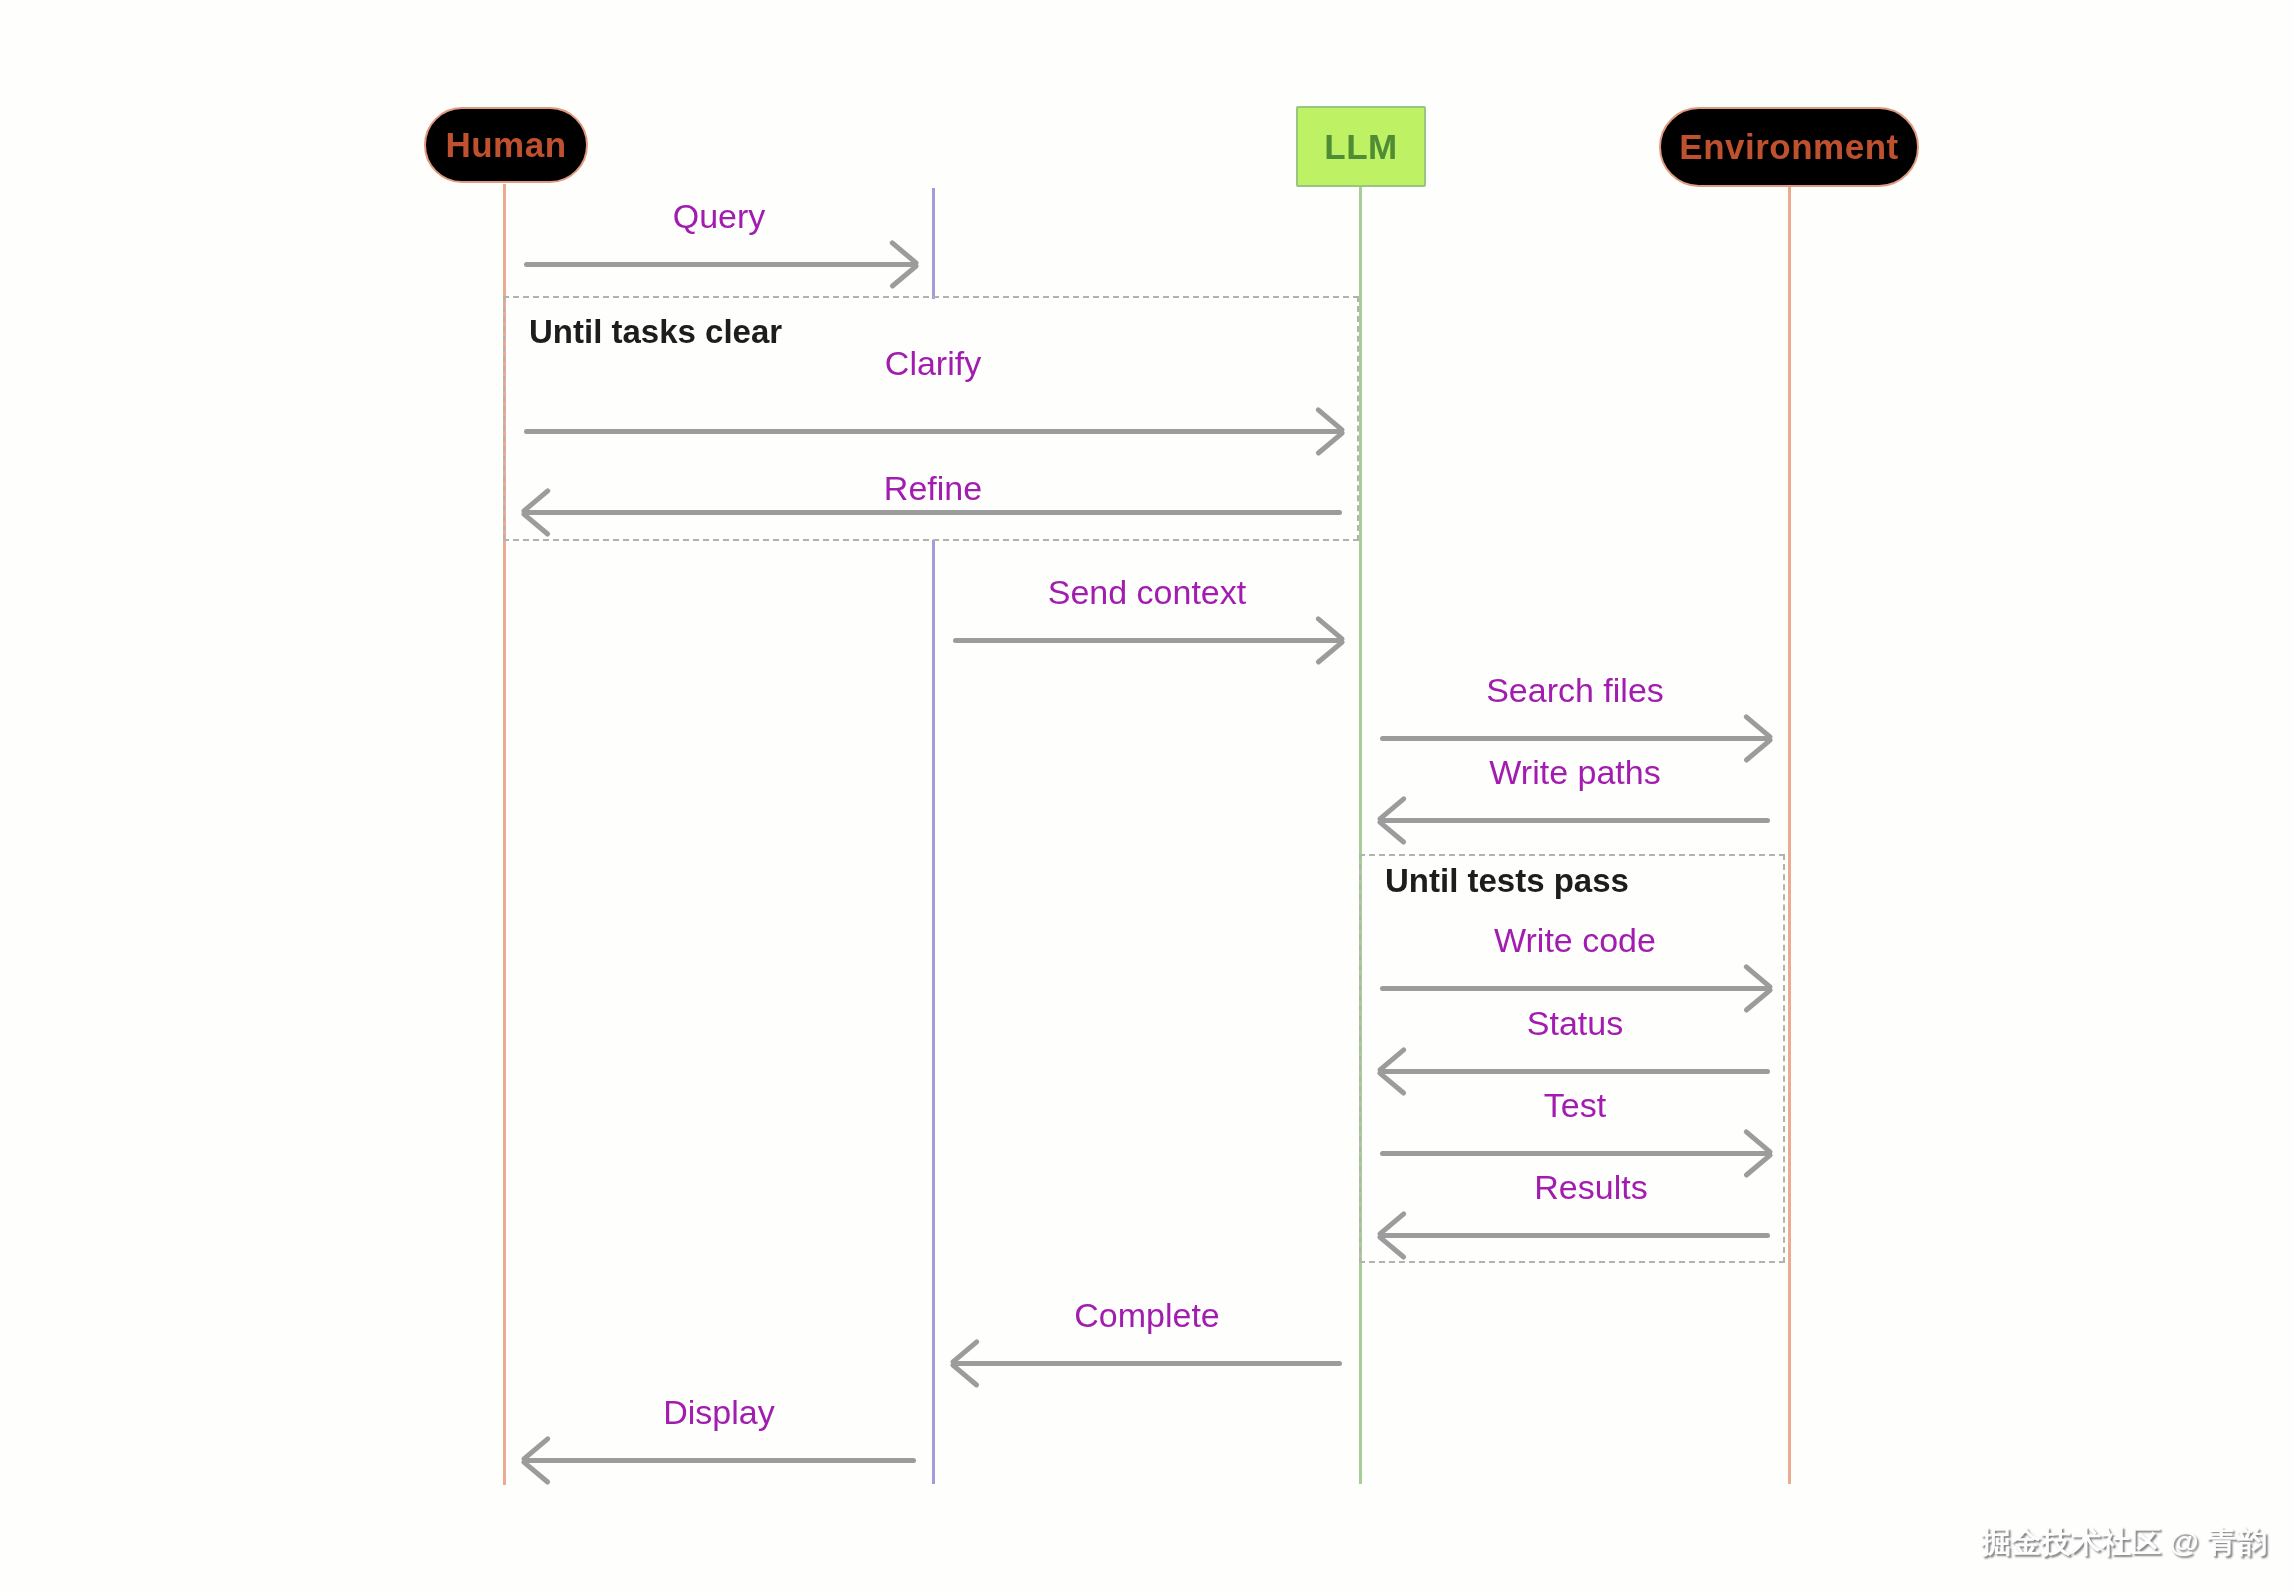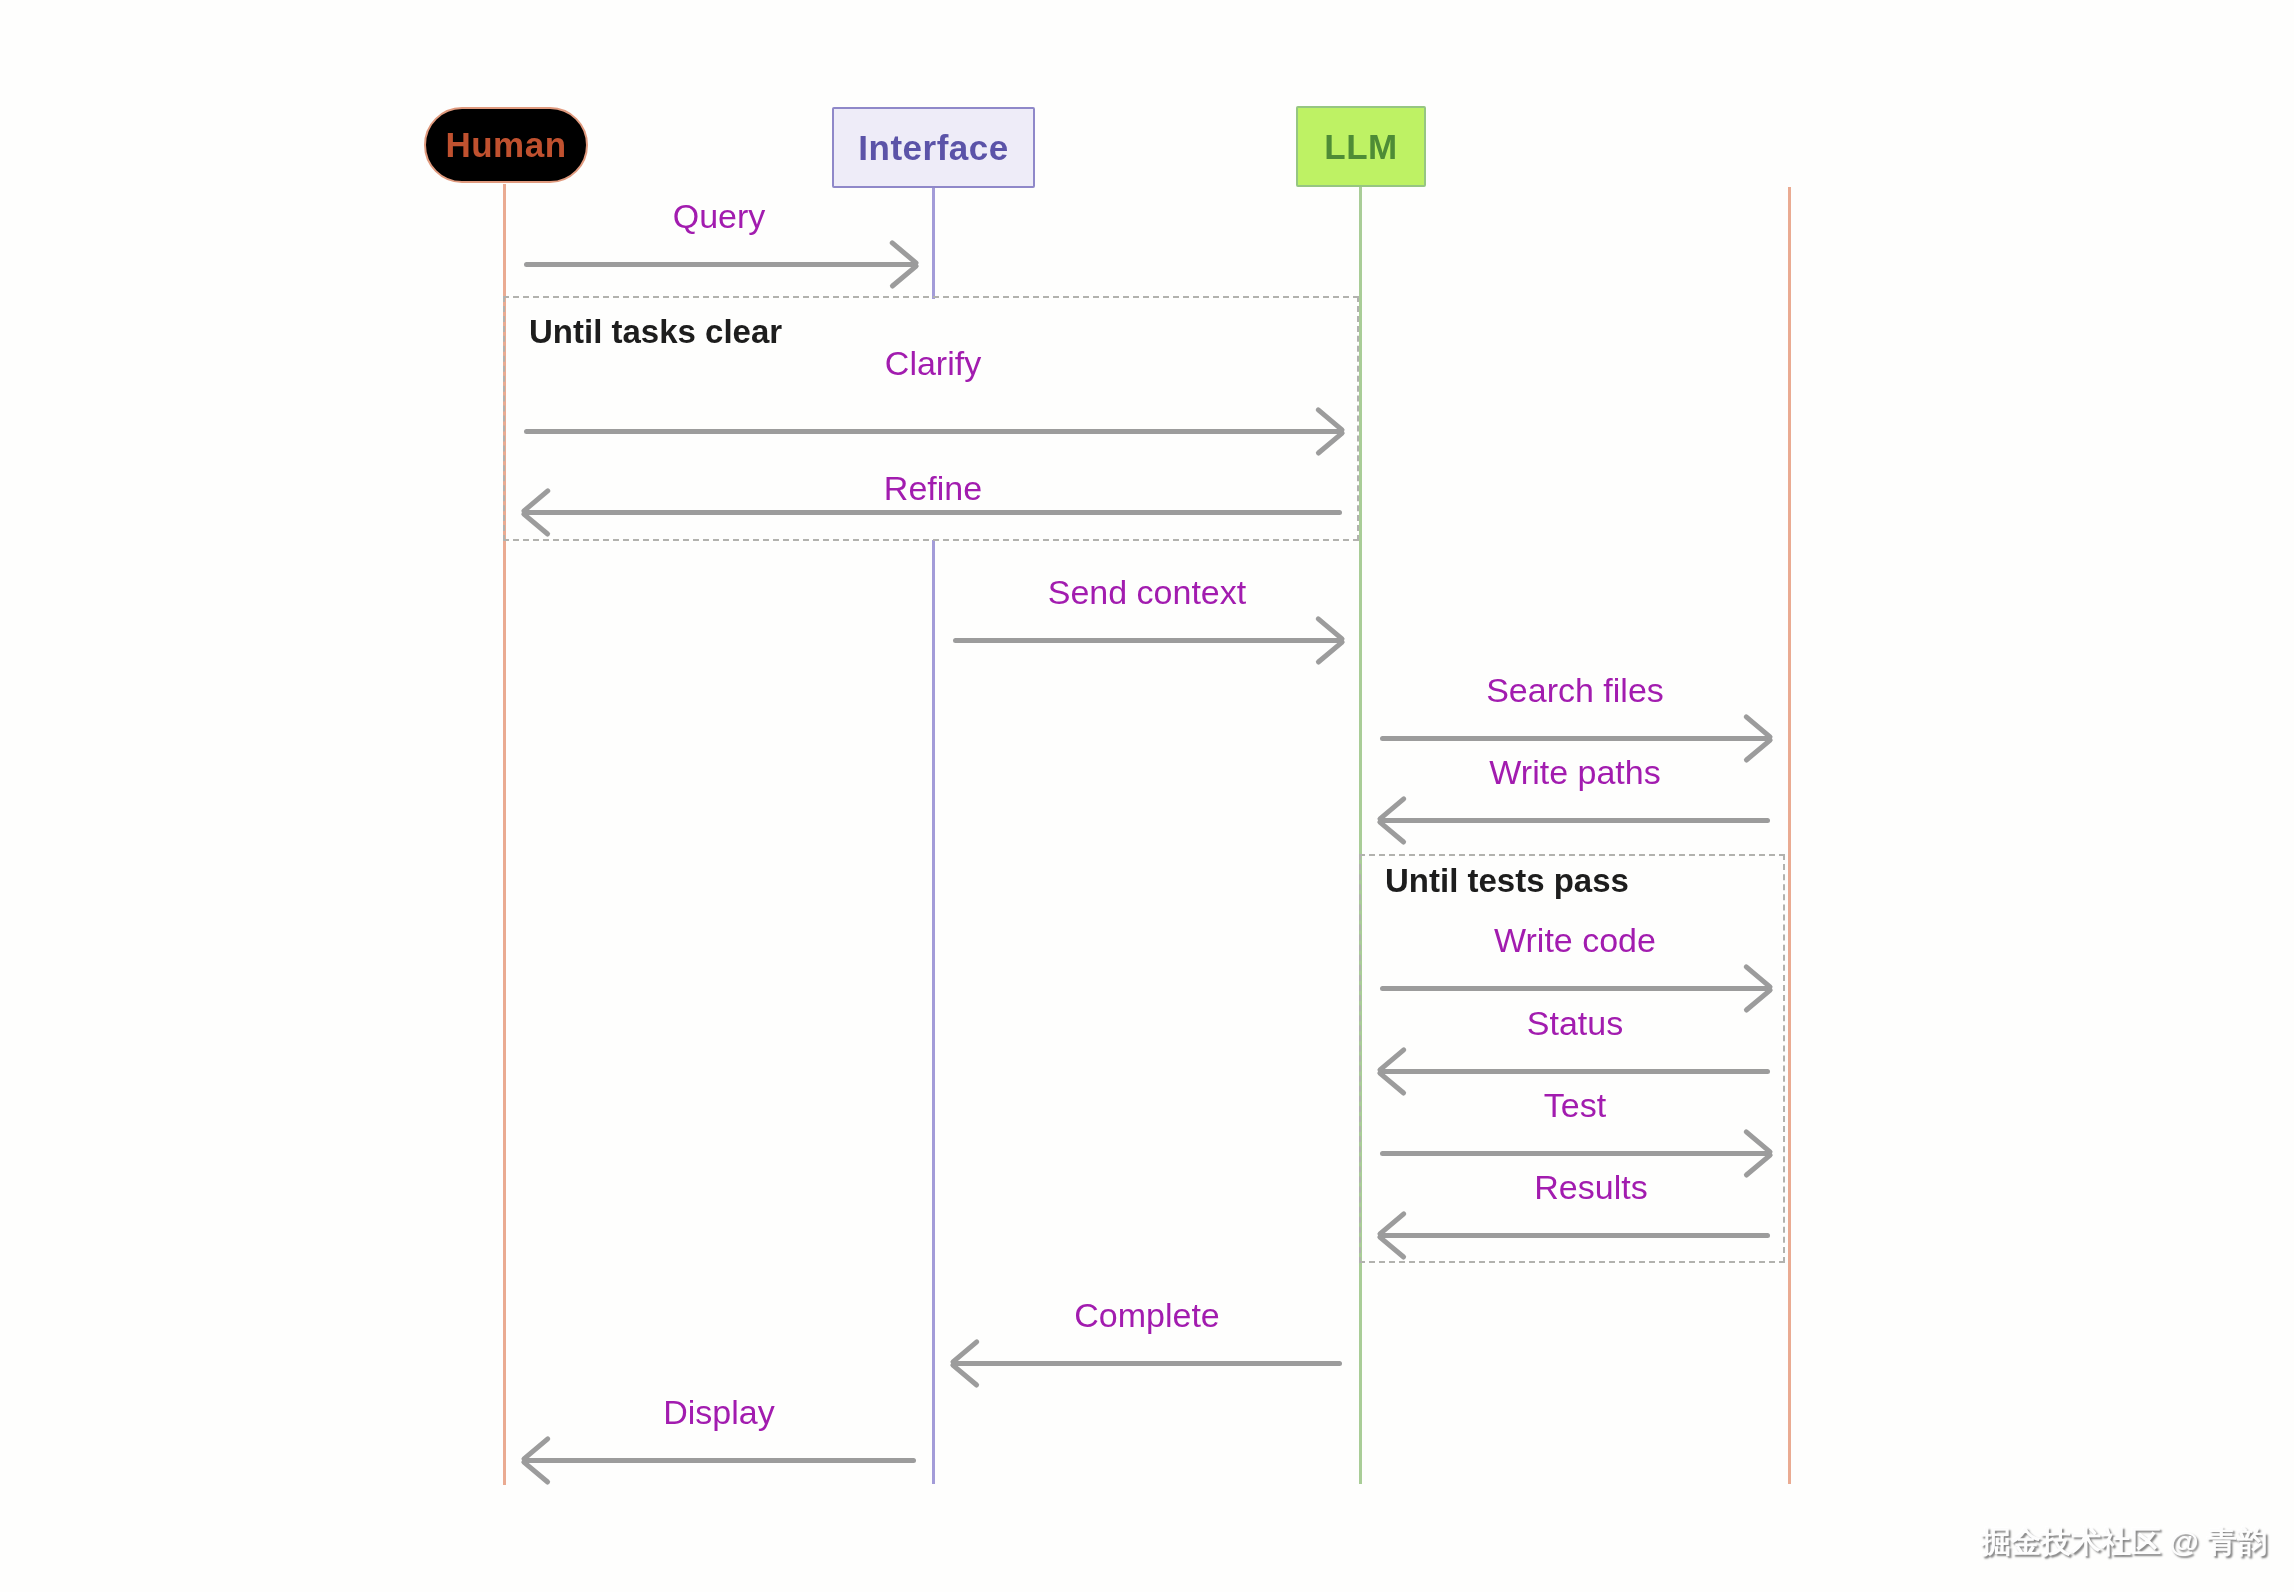--- a/index.html
+++ b/index.html
@@ -65,25 +65,25 @@
   }
 </style>
 </head>
 <body>
 
 <div class="canvas">
 
   <div class="participant pill p-warm" style="left:424px; top:107px; width:164px; height:76px;">
     <span>Human</span>
   </div>
-  <div class="participant rect p-purple" style="left:832px; top:107px; width:203px; height:81px;">
-    <span>Interface</span>
-  </div>
   <div class="participant rect p-green" style="left:1296px; top:106px; width:130px; height:81px;">
     <span>LLM</span>
+  </div>
+  <div class="participant pill p-warm" style="left:1659px; top:107px; width:260px; height:80px;">
+    <span>Environment</span>
   </div>
 
   <div class="lifeline ll-warm" style="left:503px;  top:184px; height:1301px;"></div>
   <div class="lifeline ll-purple" style="left:932px;  top:188px; height:111px;"></div>
   <div class="lifeline ll-purple" style="left:932px;  top:540px; height:944px;"></div>
   <div class="lifeline ll-green" style="left:1359px; top:187px; height:1297px;"></div>
   <div class="lifeline ll-warm" style="left:1788px; top:187px; height:1297px;"></div>
 
   <div class="loopbox" style="left:503px; top:296px; width:856px; height:245px;"></div>
   <div class="loop-title" style="left:529px; top:313px;">Until tasks clear</div>

